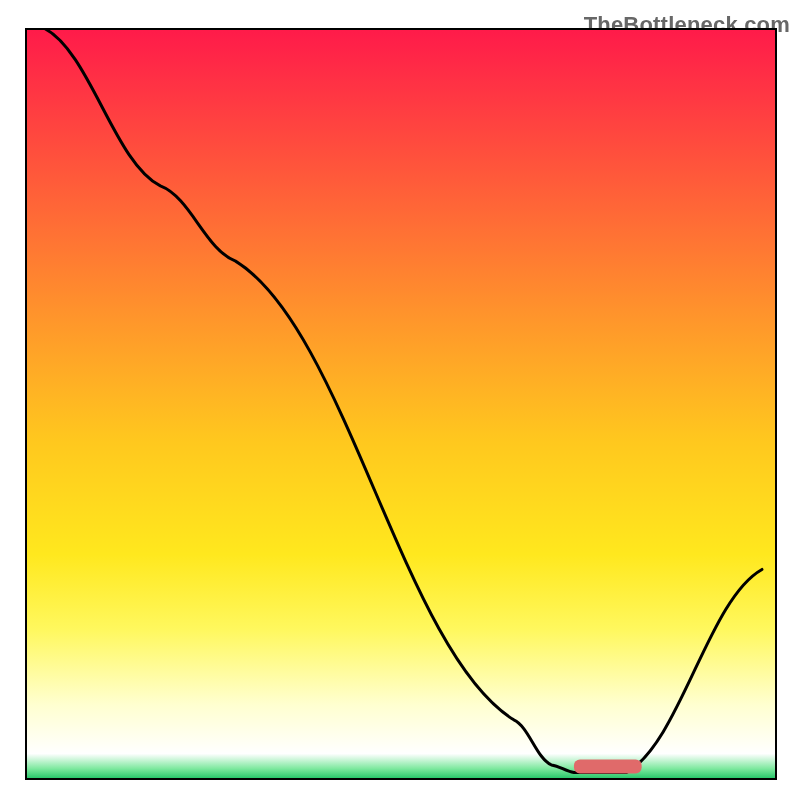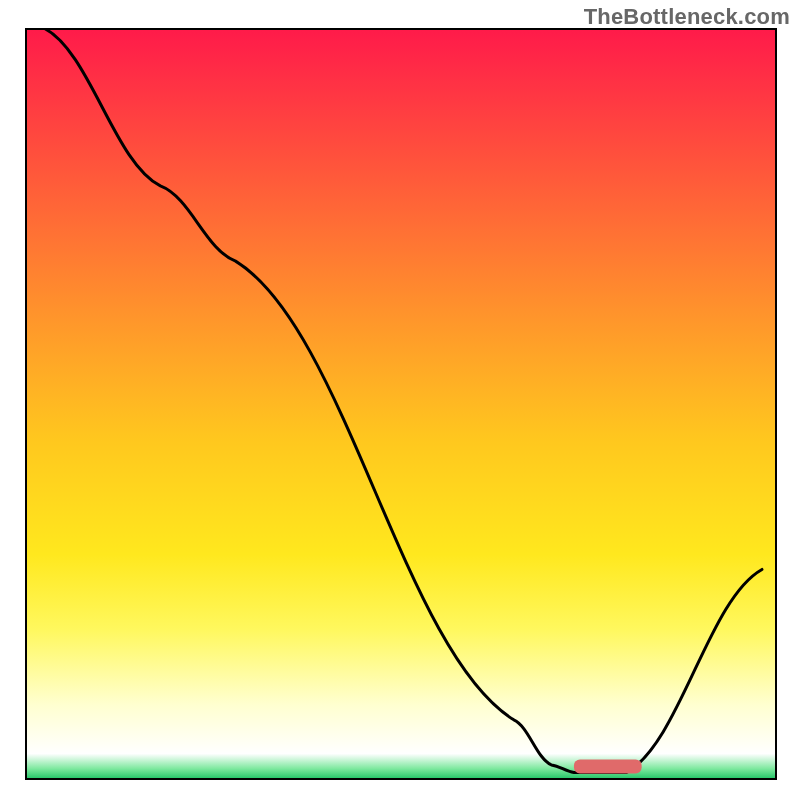--- a/index.html
+++ b/index.html
@@ -10,21 +10,21 @@
     background: #ffffff;
     font-family: Arial, Helvetica, sans-serif;
   }
   .container {
     position: relative;
     width: 800px;
     height: 800px;
   }
   .watermark {
     position: absolute;
-    top: 4px;
+    top: 12px;
     right: 10px;
     font-size: 22px;
     font-weight: bold;
     color: #676767;
     letter-spacing: 0.2px;
   }
   svg.chart {
     position: absolute;
     top: 0;
     left: 0;

